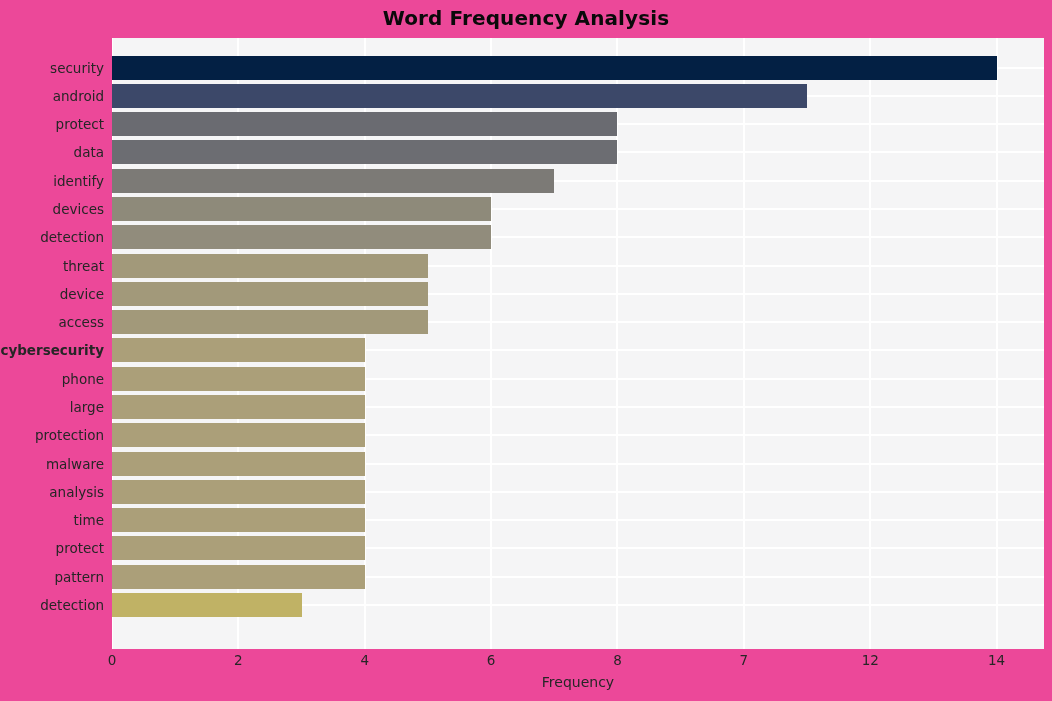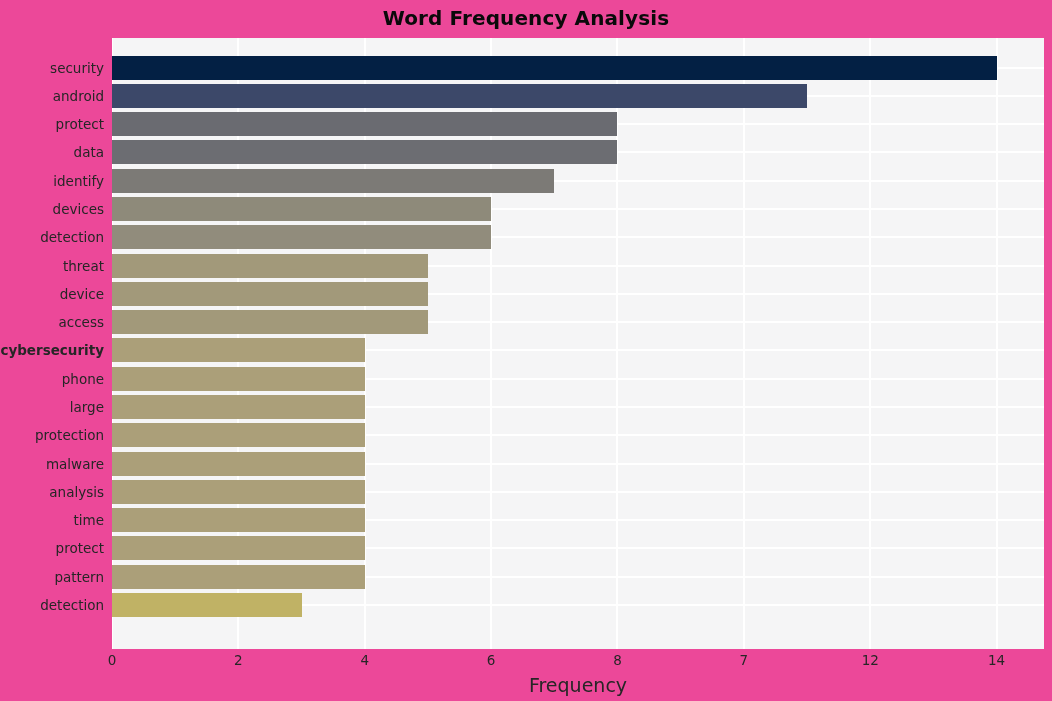--- a/index.html
+++ b/index.html
@@ -91,21 +91,21 @@
     text-align: center;
     font-size: 13.5px;
     color: #262626;
   }
   #xaxis-label {
     position: absolute;
     left: 112px;
     top: 674px;
     width: 932px;
     text-align: center;
-    font-size: 19px;
+    font-size: 14px;
     color: #262626;
   }
 </style>
 </head>
 <body>
 
 <div id="figure">
 
   <div id="chart-title">Word Frequency Analysis</div>
 

